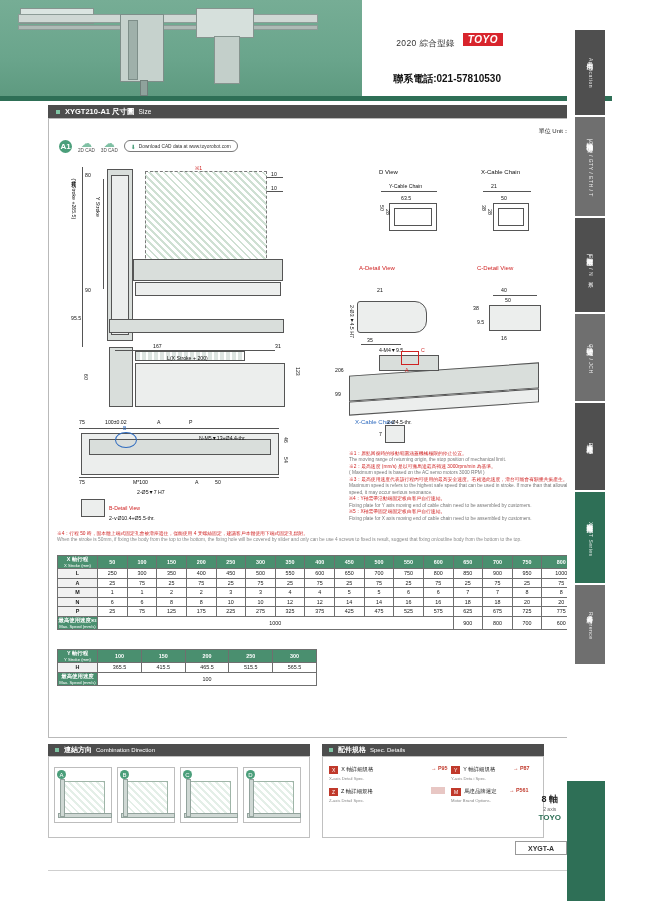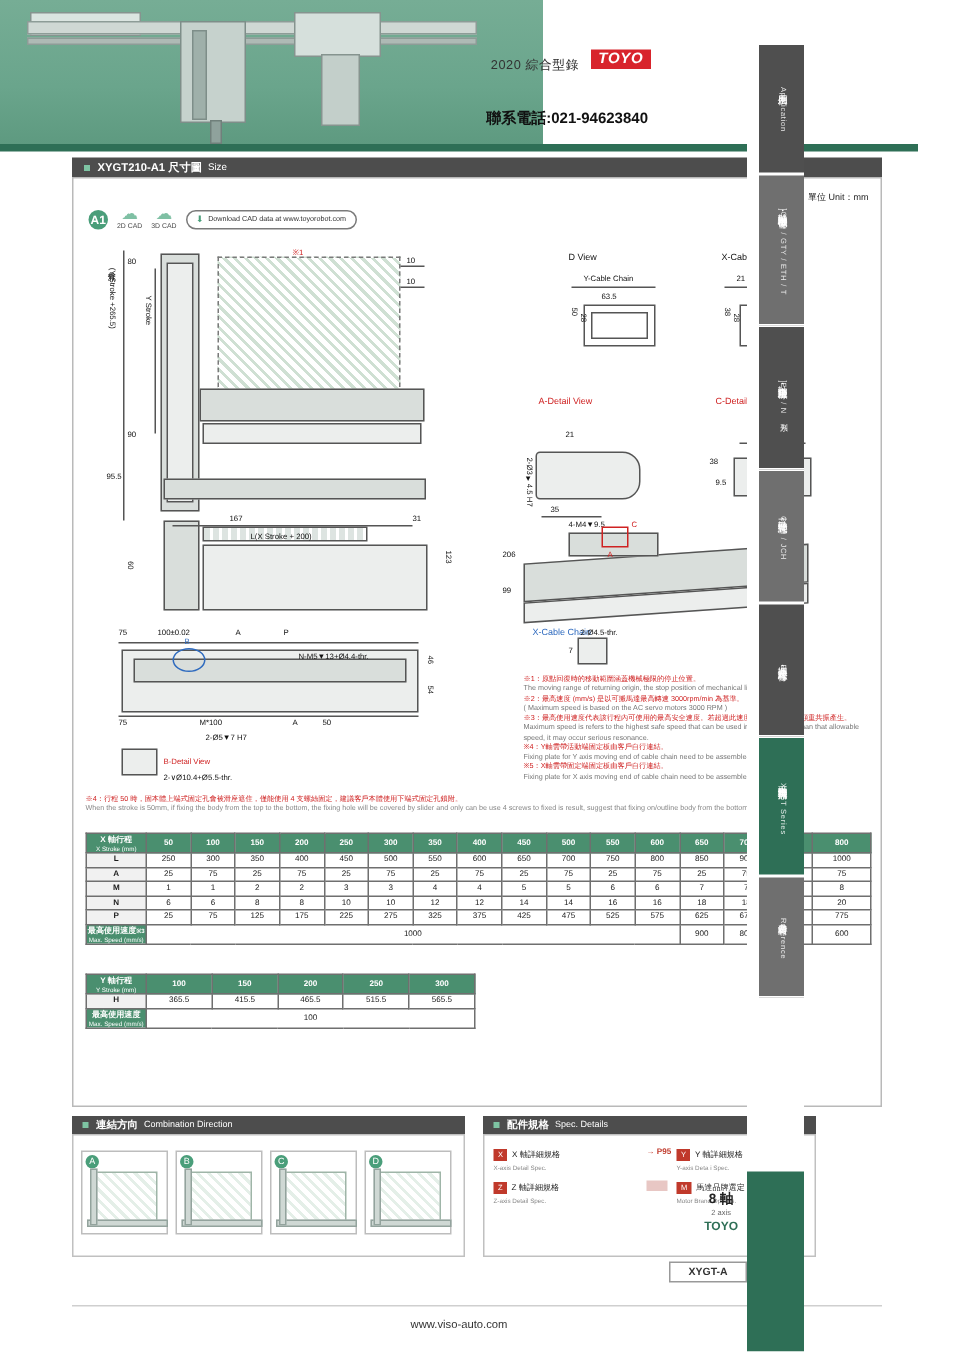--- a/index.html
+++ b/index.html
@@ -6,21 +6,21 @@
   html, body { margin:0; padding:0; }
   body {
     width: 650px; height: 901px;
     background: #ffffff;
     font-family: "Liberation Sans", sans-serif;
     font-size: 7px;
     color: #1a1a1a;
     position: relative;
     overflow: hidden;
   }
-  .page { position: relative; width: 536px; height: 901px; }
+  .page { position: relative; width: 605px; height: 901px; }
 
   
   .banner {
     position: absolute; left:0; top:0; width: 612px; height: 96px;
     background: #6aa58c;
     overflow: hidden;
   }
   .banner-inner {
     position:absolute; left:0; top:0; width:100%; height:100%;
     background: linear-gradient(180deg,#76ad95 0%, #6aa58c 60%, #5e9a80 100%);
@@ -184,21 +184,21 @@
     <div class="mach rail2"></div>
     <div class="mach vert"></div>
     <div class="mach vert2"></div>
     <div class="mach box1"></div>
     <div class="mach box2"></div>
     <div class="mach pole"></div>
     <div class="banner-white"></div>
   </div>
   <div class="cat-title">2020  綜合型錄</div>
   <div class="toyo-logo">TOYO</div>
-  <div class="phone">聯系電話:021-94623840</div>
+  <div class="phone">聯系電話:021-57810530</div>
   <div class="green-bar"></div>
 
   <div class="section-head">
     <span class="bullet"></span>
     <span>XYGT210-A1 尺寸圖</span>
     <span class="sz">Size</span>
   </div>
 
   <div class="card">
 
@@ -599,21 +599,20 @@
   </div>
 
   <div class="model-stamp">
     <div class="big">8 軸</div>
     <div class="small">2 axis</div>
     <div class="xygt">TOYO</div>
   </div>
   <div class="model-box">XYGT-A</div>
 
   <div class="footer-line"></div>
-  <div class="footer-url">www.viso-auto.com</div>
 
   <div class="tabs">
     <div class="tab" style="top:30px; height:86px;">
       <span>應用例</span>
       <span class="sub">Application</span>
     </div>
     <div class="tab alt" style="top:117px; height:100px;">
       <span>一軸・單軸機械手臂</span>
       <span class="sub">GTH / GTY / ETH / T</span>
     </div>

